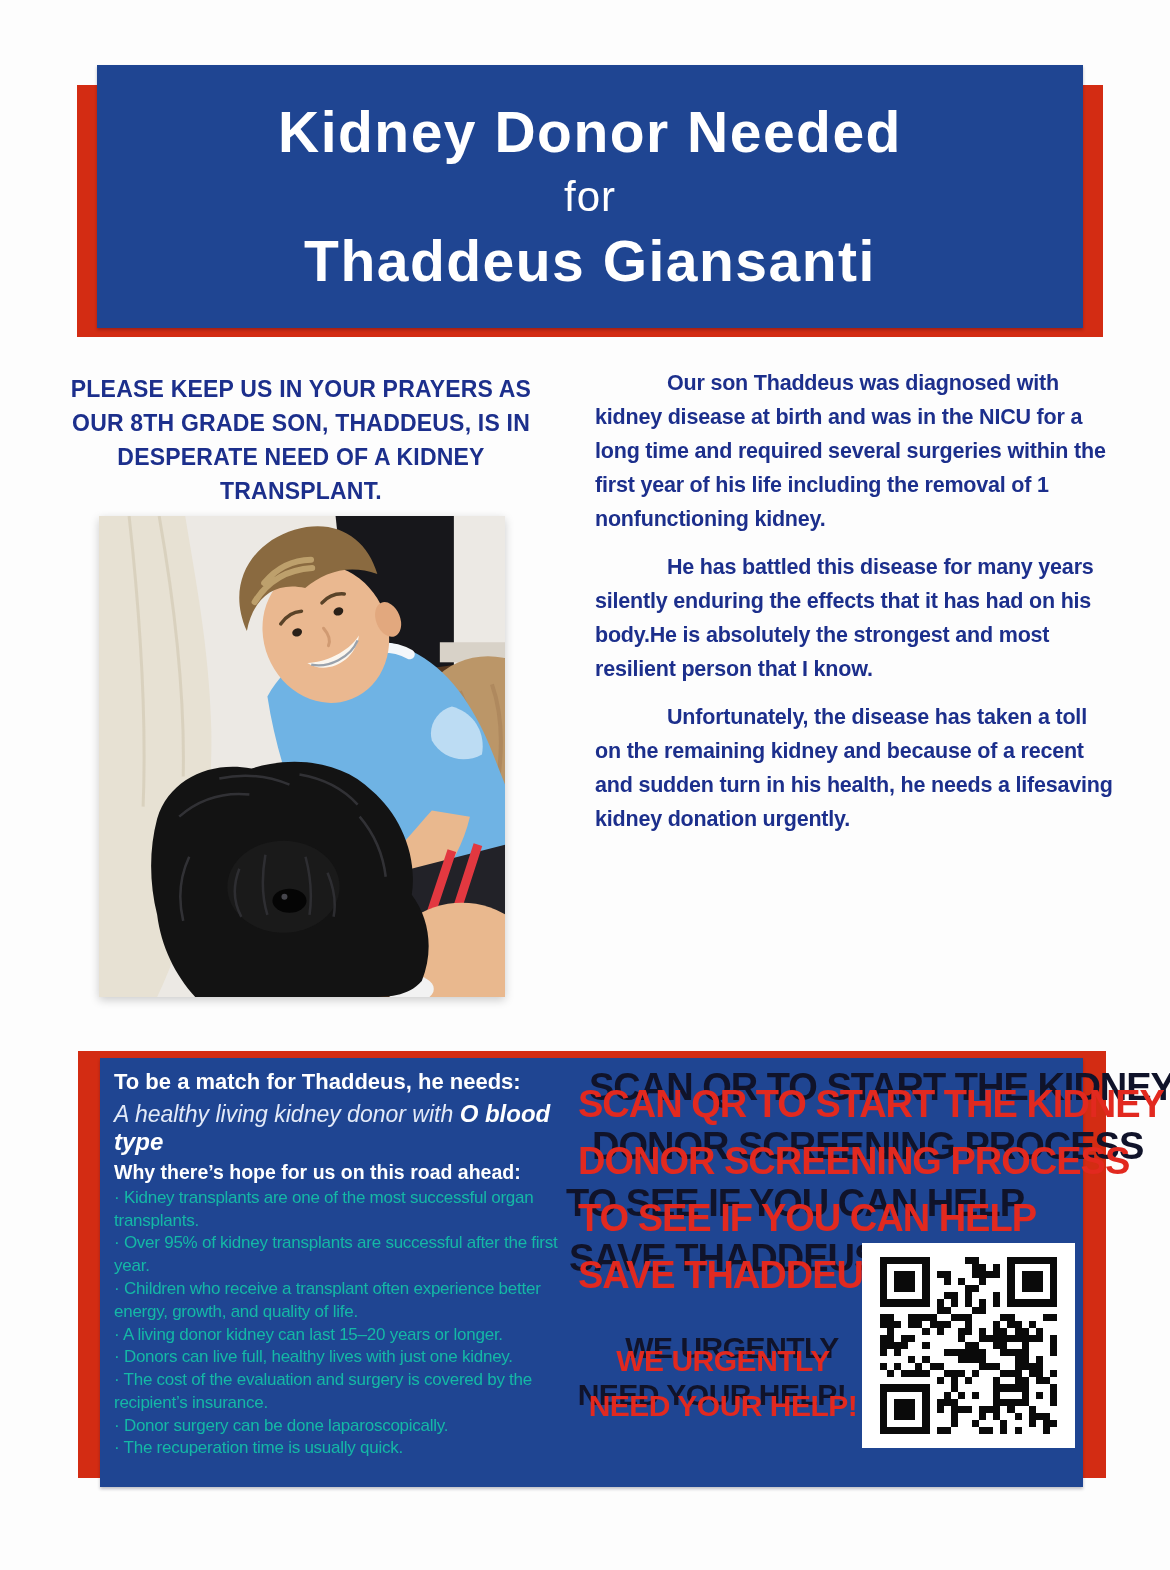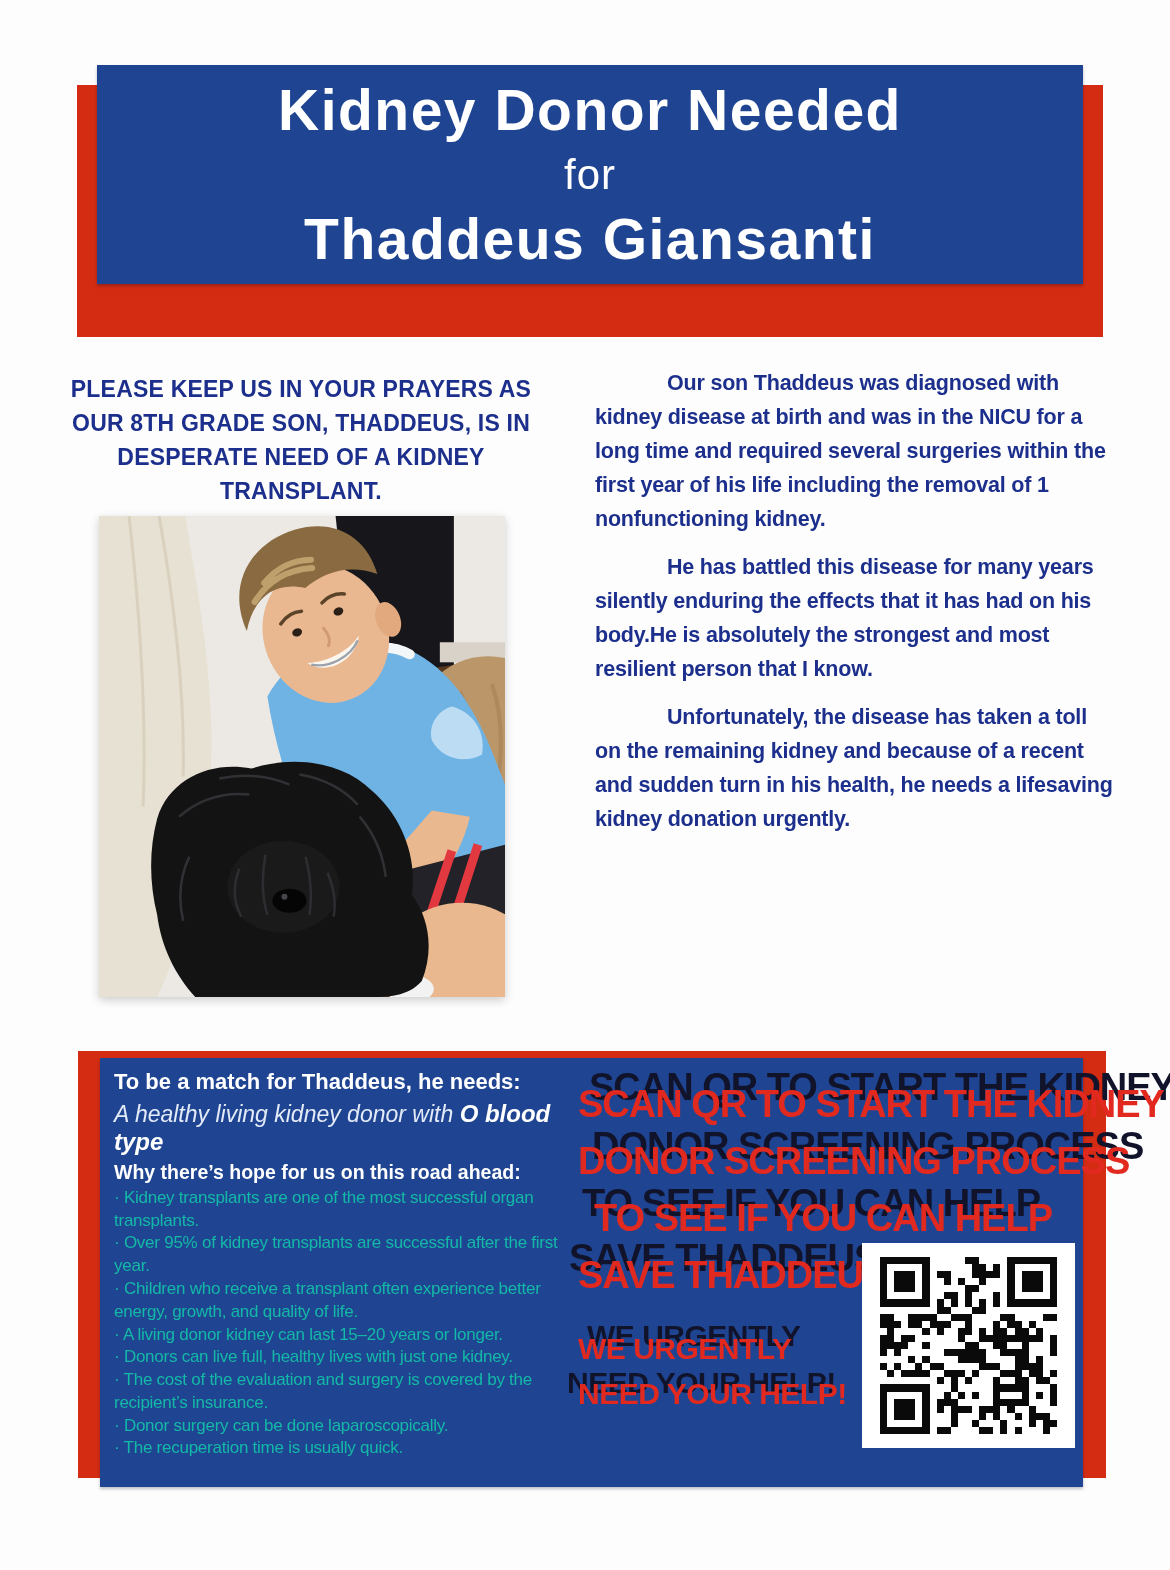--- a/index.html
+++ b/index.html
@@ -3,21 +3,21 @@
 <meta charset="utf-8">
 <style>
   html,body{margin:0;padding:0;background:#ffffff;}
   .page{
     position:relative;width:1170px;height:1570px;background:#fdfdfd;
     font-family:"Liberation Sans",sans-serif;overflow:hidden;margin:0 auto;
   }
   
   .header-red{position:absolute;left:77px;top:85px;width:1026px;height:252px;background:var(--red);}
   .header-blue{
-    position:absolute;left:97px;top:65px;width:986px;height:219px;background:var(--blue);
+    position:absolute;left:97px;top:65px;width:986px;height:263px;background:var(--blue);
     color:#fff;text-align:center;display:flex;flex-direction:column;justify-content:center;gap:9px;
     box-shadow:0 2px 3px rgba(0,0,30,0.25);
   }
   .title-big{font-size:57px;font-weight:600;letter-spacing:1.5px;line-height:1.1;}
   .title-small{font-size:42px;font-weight:500;letter-spacing:1px;}
   
   .intro{
     position:absolute;left:45px;top:372px;width:512px;text-align:center;
     color:var(--text-blue);font-weight:bold;font-size:23px;line-height:34px;letter-spacing:0.2px;
   }
@@ -47,23 +47,23 @@
   .bullets div{
     font-size:17px;font-weight:400;color:#14b8a6;line-height:1.34;letter-spacing:-0.25px;
   }
   .cta{position:absolute;left:478px;top:18px;width:505px;}
   .cta-line{
     color:var(--headline-red);font-size:38px;font-weight:bold;letter-spacing:-1px;
     line-height:57px;white-space:nowrap;
   }
   .cta-line:nth-of-type(1){text-shadow:11px -17px 0 #10132a;}
   .cta-line:nth-of-type(2){text-shadow:14px -15px 0 #10132a;}
-  .cta-line:nth-of-type(3){text-shadow:-12px -15px 0 #10132a;margin-left:16px;}
+  .cta-line:nth-of-type(3){text-shadow:-12px -15px 0 #10132a;}
   .cta-line:nth-of-type(4){text-shadow:-9px -17px 0 #10132a;}
-  .urgent{position:absolute;left:478px;top:268px;width:290px;}
+  .urgent{position:absolute;left:478px;top:280px;width:290px;text-align:center;}
   .urgent-line{
     color:var(--headline-red);font-size:30px;font-weight:bold;letter-spacing:-0.5px;
     line-height:45px;white-space:nowrap;
   }
   .urgent-line:nth-of-type(1){text-shadow:9px -13px 0 #10132a;}
   .urgent-line:nth-of-type(2){text-shadow:-11px -11px 0 #10132a;}
   .qr-box{
     position:absolute;left:762px;top:185px;width:213px;height:205px;background:#ffffff;
     display:flex;align-items:center;justify-content:center;
   }

